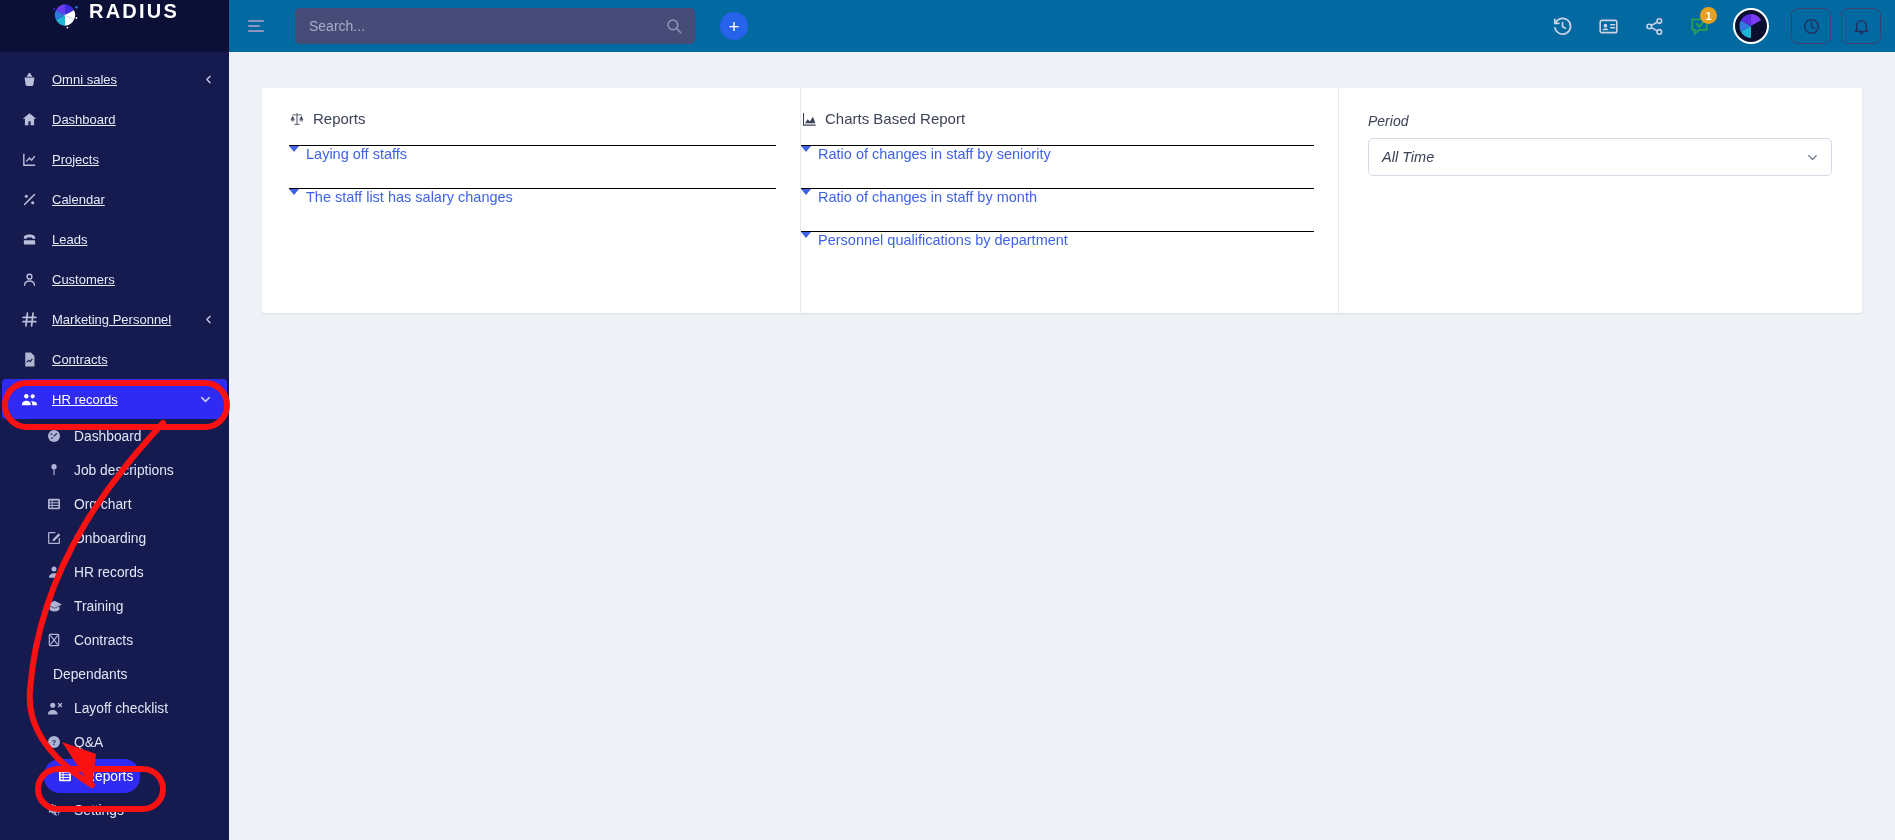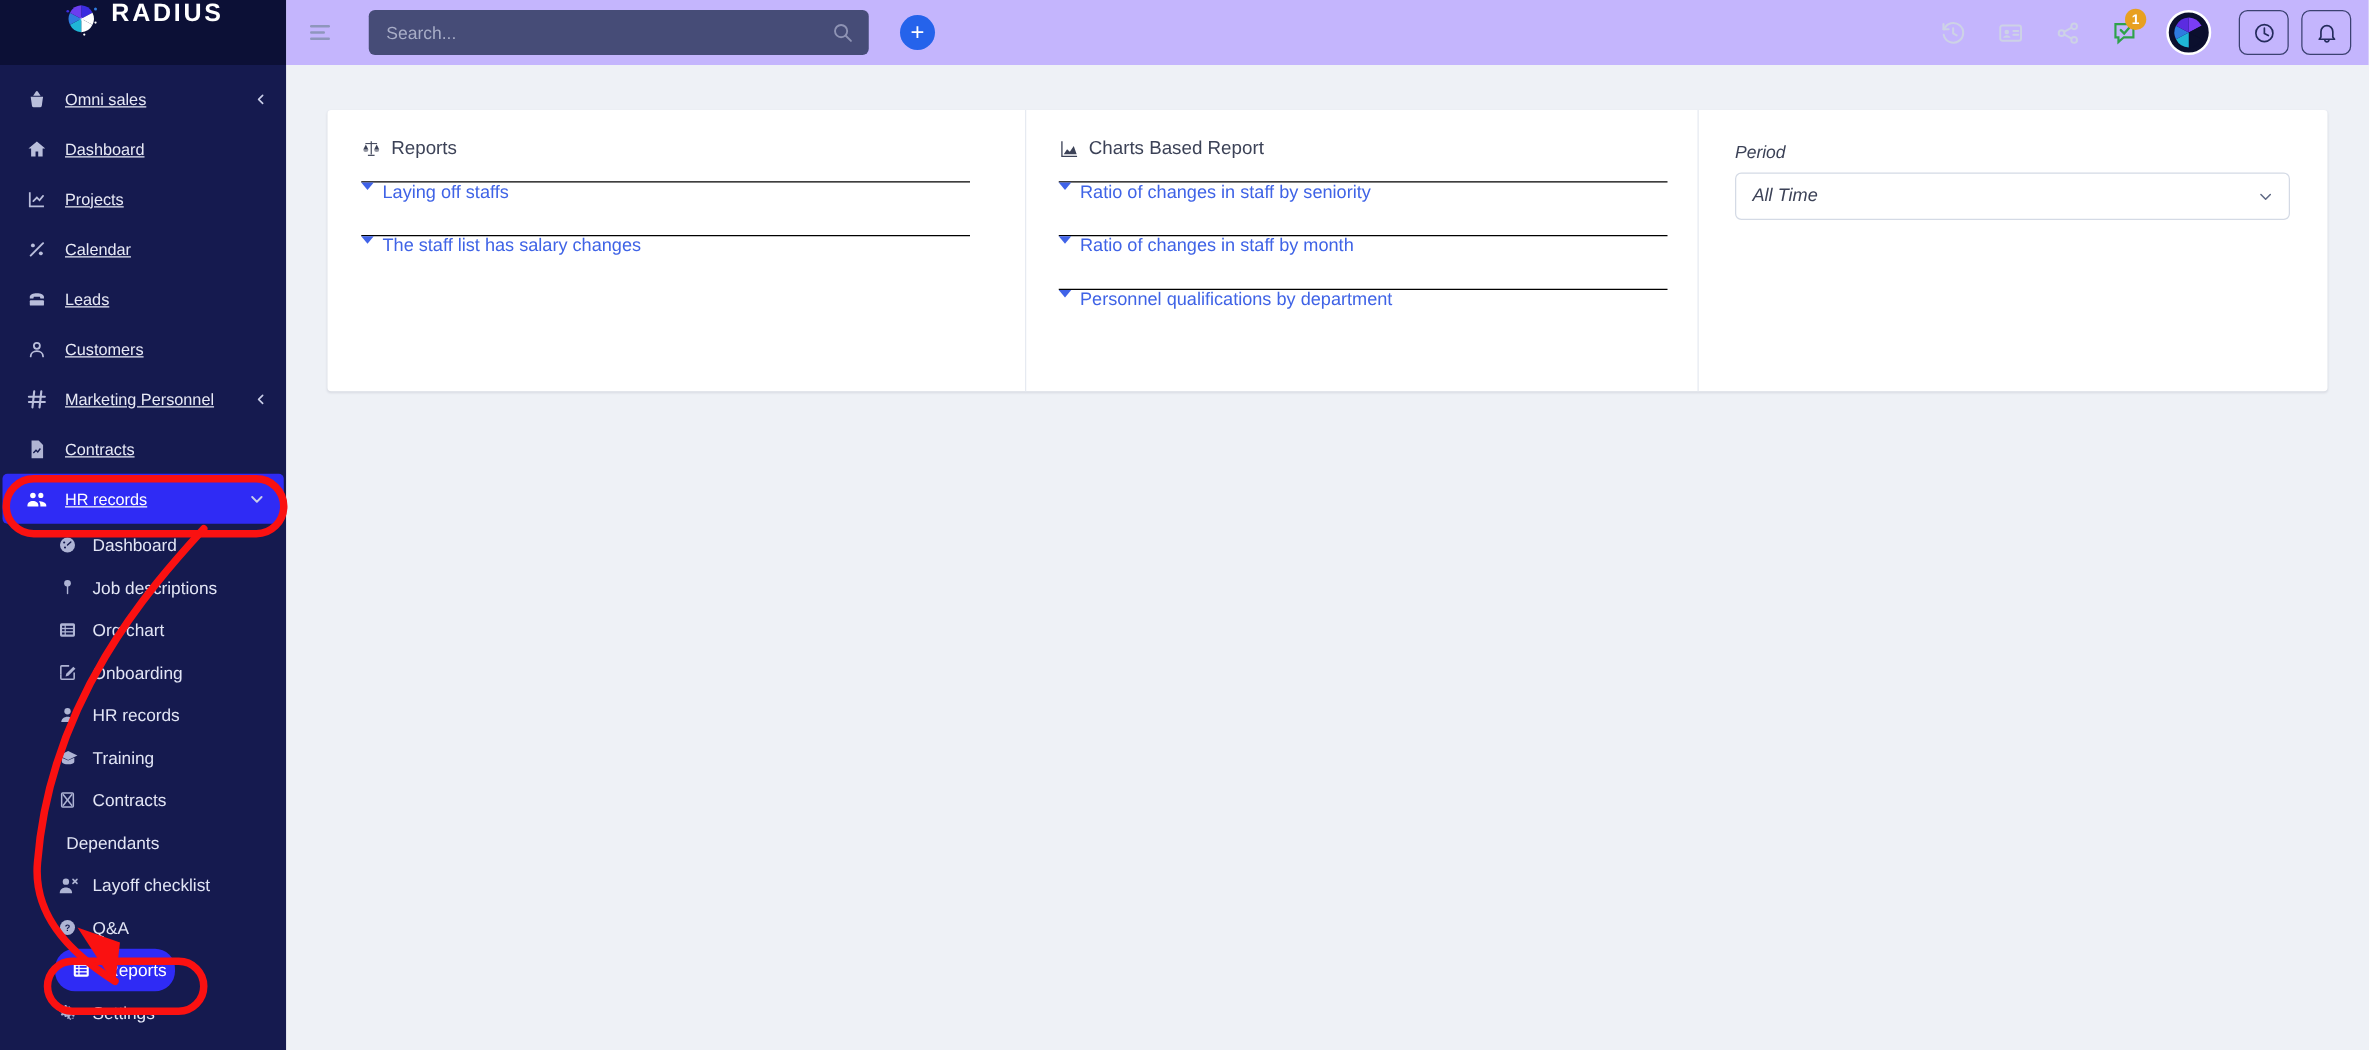--- a/index.html
+++ b/index.html
@@ -82,21 +82,21 @@
     margin-left: 44px; margin-right: 90px;
     padding-left: 11px;
     width: 96px;
   }
   .sub-item.highlight .ico { color: #fff; }
 
   
   .topbar {
     position: absolute; left: 229px; top: 0;
     width: 1666px; height: 52px;
-    background: #c4b5fd;
+    background: #0369a1;
     display: flex; align-items: center;
   }
   .hamburger {
     width: 22px; height: 22px; margin-left: 19px;
     display: flex; flex-direction: column; justify-content: center; gap: 3px;
     cursor: pointer;
   }
   .hamburger i { display: block; height: 2px; background: #8f96bd; border-radius: 1px; }
   .hamburger i:nth-child(1) { width: 16px; }
   .hamburger i:nth-child(2) { width: 12px; }
@@ -170,22 +170,22 @@
     width: 1600px; height: 225px;
     background: #ffffff;
     border-radius: 3px;
     box-shadow: 0 1px 2px rgba(18,30,60,.10);
     display: flex;
   }
   .col {
     padding: 22px 0 0 0;
   }
   .col-reports { width: 538px; padding-left: 27px; padding-right: 24px; }
-  .col-charts  { width: 538px; padding-left: 26px; padding-right: 24px;
-                 border-left: 1px solid #e6eaf1; margin-left: 20px; }
+  .col-charts  { width: 538px; padding-right: 24px;
+                 border-left: 1px solid #e6eaf1; }
   .col-period  { flex: 1; padding-left: 29px; padding-right: 30px;
                  border-left: 1px solid #e6eaf1; padding-top: 25px; }
 
   .col-title {
     display: flex; align-items: center; gap: 8px;
     color: #3c4257; font-size: 15px;
     padding-bottom: 18px;
   }
   .col-title .ico { display: flex; align-items: center; color: #3c4257; }
 

